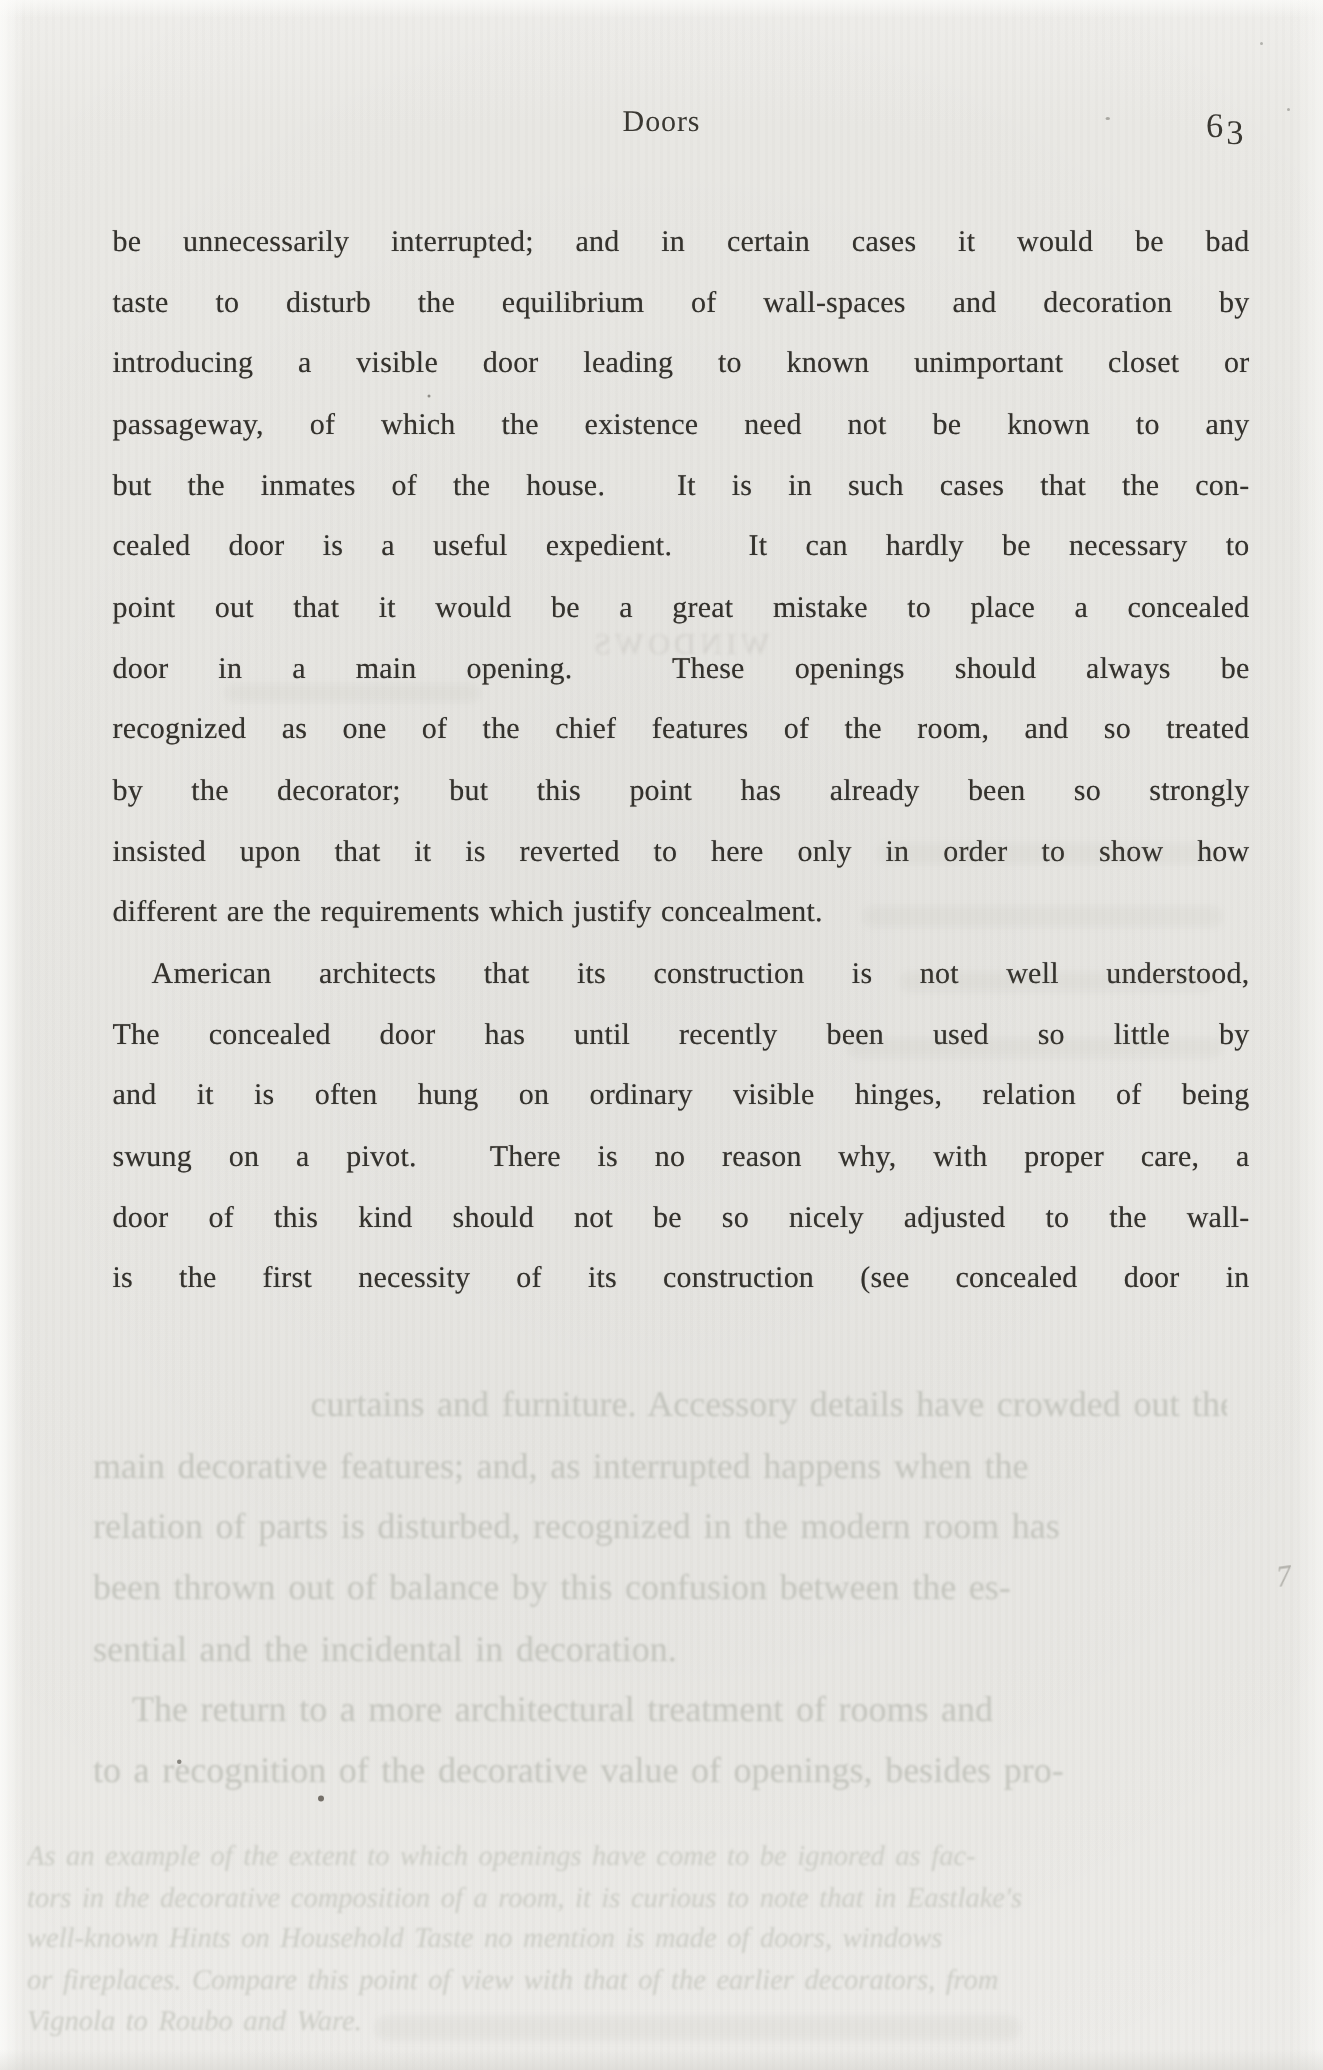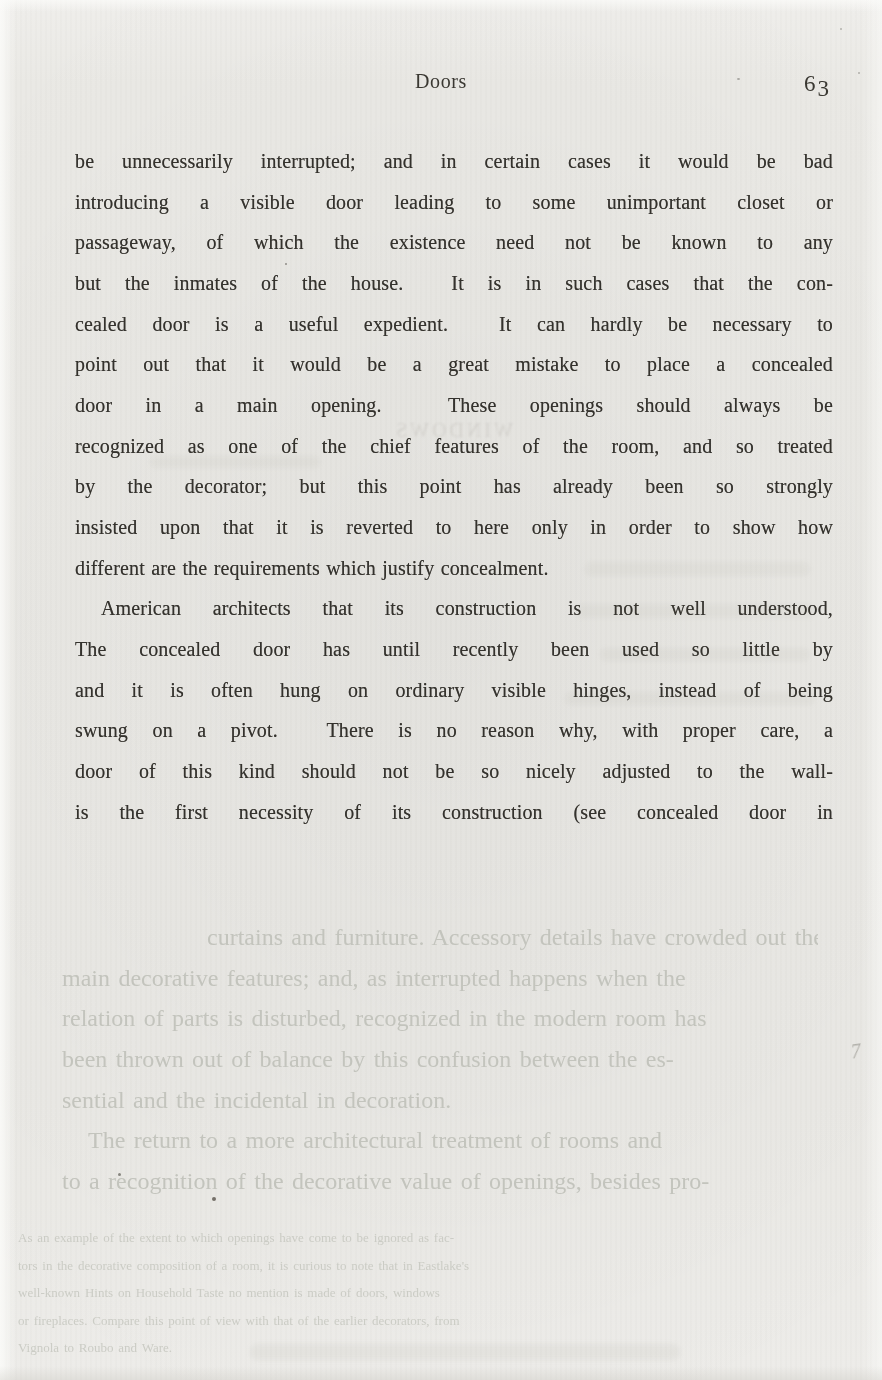--- a/index.html
+++ b/index.html
@@ -30,57 +30,58 @@
         text-shadow:0 0 0.5px rgba(52,50,45,0.55);}
   .line.last{text-align-last:left;}
   .para.indented .line:first-child{text-indent:26px;}
 
   
   .ghost-body{position:absolute;left:62px;top:917px;width:756px;font-size:24px;
         color:#c3c4bd;filter:blur(0.7px);}
   .gline{line-height:40.65px;white-space:nowrap;overflow:hidden;word-spacing:0.1em;}
   .gline:nth-child(1){padding-left:145px;}
   .gline:nth-child(6){padding-left:26px;}
-  .ghost-footnote{position:absolute;left:18px;top:1224px;width:810px;font-size:13px;
-        color:#cbccc5;filter:blur(0.7px);}
+  .ghost-footnote{position:absolute;left:18px;top:1224px;width:810px;font-size:19px;
+        color:#cbccc5;filter:blur(0.7px);font-style:italic;}
   .fline{line-height:27.5px;white-space:nowrap;overflow:hidden;word-spacing:0.12em;}
   .ghost-mirrored{position:absolute;left:393px;top:419px;font-size:20px;letter-spacing:3px;
         color:rgba(118,116,106,0.14);transform:scaleX(-1);filter:blur(1px);}
   .ghost-streak{position:absolute;background:rgba(128,126,116,0.055);border-radius:8px;filter:blur(2.5px);}
 
   .speck{position:absolute;border-radius:50%;}
   .squiggle{position:absolute;left:851px;top:1040px;font-size:20px;color:#b2b1ab;
         transform:rotate(-8deg);filter:blur(0.4px);font-style:italic;}
 </style>
 </head>
 <body>
 
 <div class="page">
 
   <div class="running-head">Doors</div>
   <div class="page-num"><span class="dg">6</span><span class="dg low">3</span></div>
 
   <div class="body-text">
       <div class="para">
         <div class="line">be unnecessarily interrupted; and in certain cases it would be bad</div>
-        <div class="line">introducing a visible door leading to some unimportant closet or</div>
+        <div class="line">taste to disturb the equilibrium of wall-spaces and decoration by</div>
+        <div class="line">introducing a visible door leading to known unimportant closet or</div>
         <div class="line">passageway, of which the existence need not be known to any</div>
         <div class="line">but the inmates of the house.  It is in such cases that the con-</div>
         <div class="line">cealed door is a useful expedient.  It can hardly be necessary to</div>
         <div class="line">point out that it would be a great mistake to place a concealed</div>
         <div class="line">door in a main opening.  These openings should always be</div>
         <div class="line">recognized as one of the chief features of the room, and so treated</div>
         <div class="line">by the decorator; but this point has already been so strongly</div>
         <div class="line">insisted upon that it is reverted to here only in order to show how</div>
         <div class="line last">different are the requirements which justify concealment.</div>
       </div>
       <div class="para indented">
         <div class="line">American architects that its construction is not well understood,</div>
         <div class="line">The concealed door has until recently been used so little by</div>
-        <div class="line">and it is often hung on ordinary visible hinges, instead of being</div>
+        <div class="line">and it is often hung on ordinary visible hinges, relation of being</div>
         <div class="line">swung on a pivot.  There is no reason why, with proper care, a</div>
         <div class="line">door of this kind should not be so nicely adjusted to the wall-</div>
         <div class="line">is the first necessity of its construction (see concealed door in</div>
       </div>
     </div>
 
   <div class="ghost-body">
       <div class="gline">curtains and furniture.  Accessory details have crowded out the</div>
       <div class="gline">main decorative features; and, as interrupted happens when the</div>
       <div class="gline">relation of parts is disturbed, recognized in the modern room has</div>

